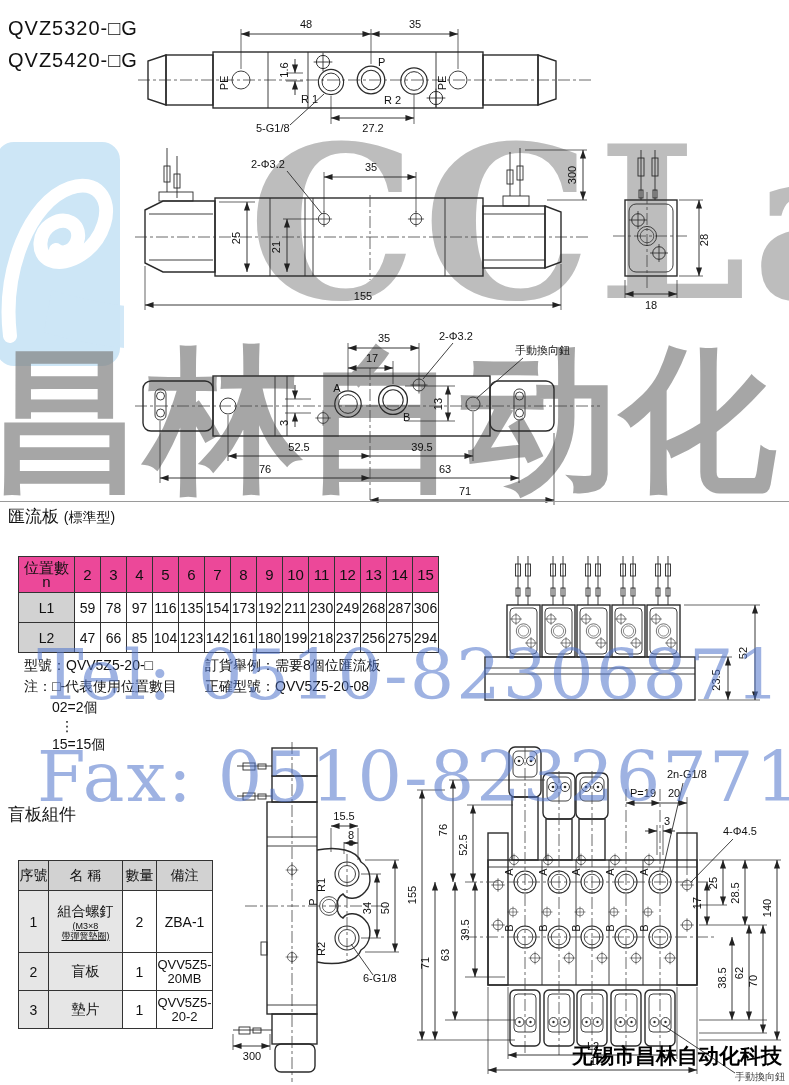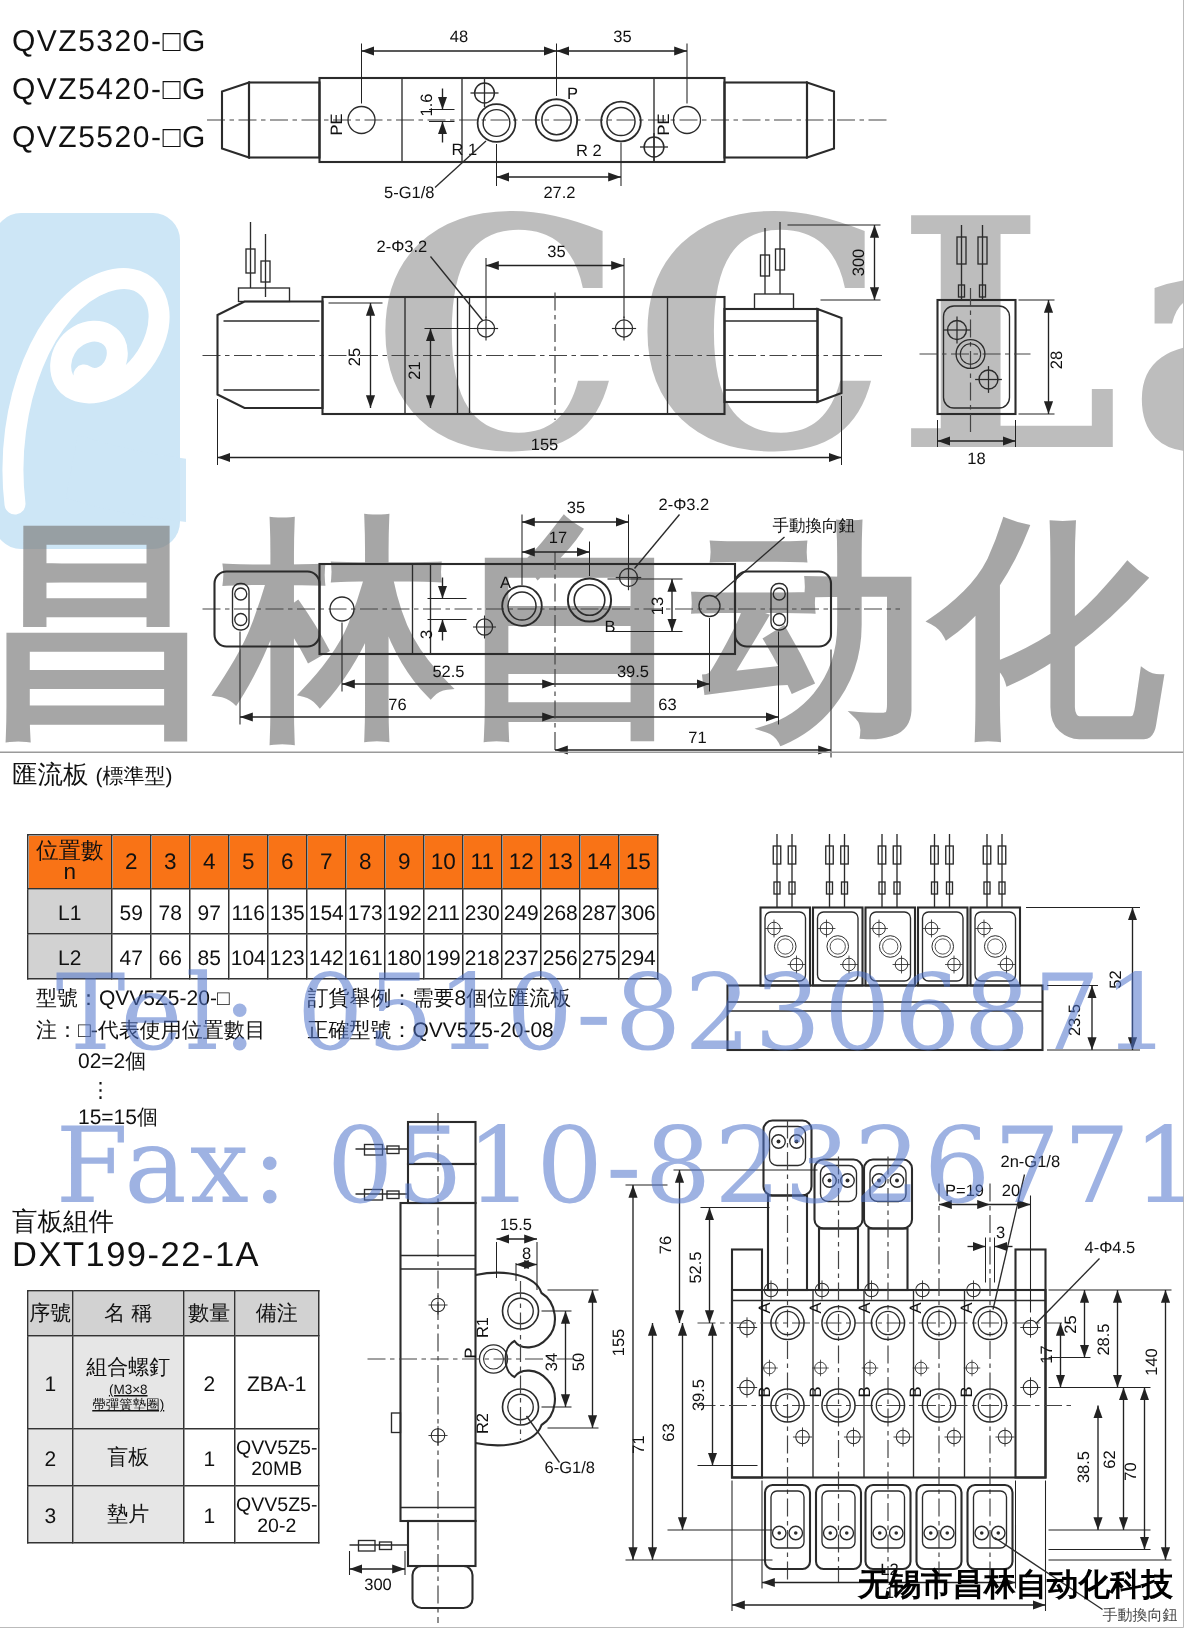--- a/index.html
+++ b/index.html
@@ -24,21 +24,21 @@
   .sec-model{font-size:23px;z-index:2;letter-spacing:1px;}
   .hr{left:0;top:501px;width:789px;height:1px;background:#9a9a9a;z-index:1;}
   .notes{font-size:14px;line-height:21px;z-index:2;}
   .notes .ind{margin-left:28px;}
   .notes .dots{margin-left:36px;line-height:16px;}
   
   table{border-collapse:collapse;table-layout:fixed;z-index:2;position:absolute;background:#fff;}
   td{border:1px solid #333;text-align:center;padding:0;overflow:hidden;}
   .t1{left:18px;top:556px;}
   .t1 td{font-size:14px;height:29px;}
-  .t1 tr.hd td{background:#f97316;height:35px;font-size:15px;}
+  .t1 tr.hd td{background:#ec4899;height:35px;font-size:15px;}
   .t1 td.lbl{background:#d2d2d2;}
   .t1 .corner{font-size:13px;line-height:14px;}
   .t2{left:18px;top:860px;}
   .t2 td{font-size:14px;margin-left:14px;}
   .t2 tr.hd td{background:#d2d2d2;height:29px;}
   .t2 td.g{background:#e6e6e6;}
   .t2 .sub{font-size:9px;line-height:10px;display:block;text-decoration:underline;}
   .t2 .rk{font-size:13px;line-height:14px;word-break:break-all;}
   
   svg.dw{position:absolute;overflow:visible;z-index:1;}
@@ -61,21 +61,20 @@
     <path d="M18,196 C10,130 38,62 78,48 C104,39 120,58 112,84 C104,110 76,128 58,120
              C44,114 46,92 60,84 C74,76 88,84 86,98 C84,110 72,116 64,110" fill="none" stroke="#ffffff" stroke-width="14" stroke-linecap="round"></path>
     <path d="M60,150 C120,170 210,180 340,150 L350,190 C220,225 110,210 52,192 Z" fill="#cde6f6" opacity="0.9"></path>
   </svg>
   <div class="abs wm-cclair">CCLair</div>
   <div class="abs wm-brand">昌林自动化</div>
 
   <div class="abs models">
     <div>QVZ5320-□G</div>
     <div>QVZ5420-□G</div>
-    <div>QVZ5520-□G</div>
   </div>
 
   <svg class="dw" style="left:138px;top:14px" width="458" height="132" viewBox="0 0 458 132">
     <defs>
       <marker id="ae" markerWidth="11" markerHeight="8" refX="9.5" refY="4" orient="auto-start-reverse">
         <path d="M0,0.6 L9.5,4 L0,7.4 Z" fill="#222"></path>
       </marker>
       <g id="cr">
           <circle r="6" fill="none" stroke="#2b2b2b" stroke-width="0.9"></circle>
         <line x1="-8.5" y1="0" x2="8.5" y2="0" stroke="#2b2b2b" stroke-width="0.8"></line>
@@ -432,21 +431,20 @@
     <text class="mid" x="258" y="130" transform="rotate(-90 258 130)">23.5</text>
     <line class="ext" x1="222" y1="55" x2="298" y2="55"></line>
     <line class="dim" x1="293" y1="55" x2="293" y2="150" marker-start="url(#ae)" marker-end="url(#ae)"></line>
     <text class="mid" x="285" y="103" transform="rotate(-90 285 103)">52</text>
   </svg>
 
   <div class="abs wm-blue wm-tel">Tel: 0510-82306871</div>
   <div class="abs wm-blue wm-fax">Fax: 0510-82326771</div>
 
   <div class="abs sec-title" style="left:8px;top:803px">盲板組件</div>
-  <div class="abs sec-model" style="left:8px;top:823px">DXT199-22-1A</div>
 
   <table class="t2">
     <colgroup>
         <col style="width:30px">
         <col style="width:74px">
         <col style="width:34px">
         <col style="width:56px">
       </colgroup>
     <tbody>
         <tr class="hd">

